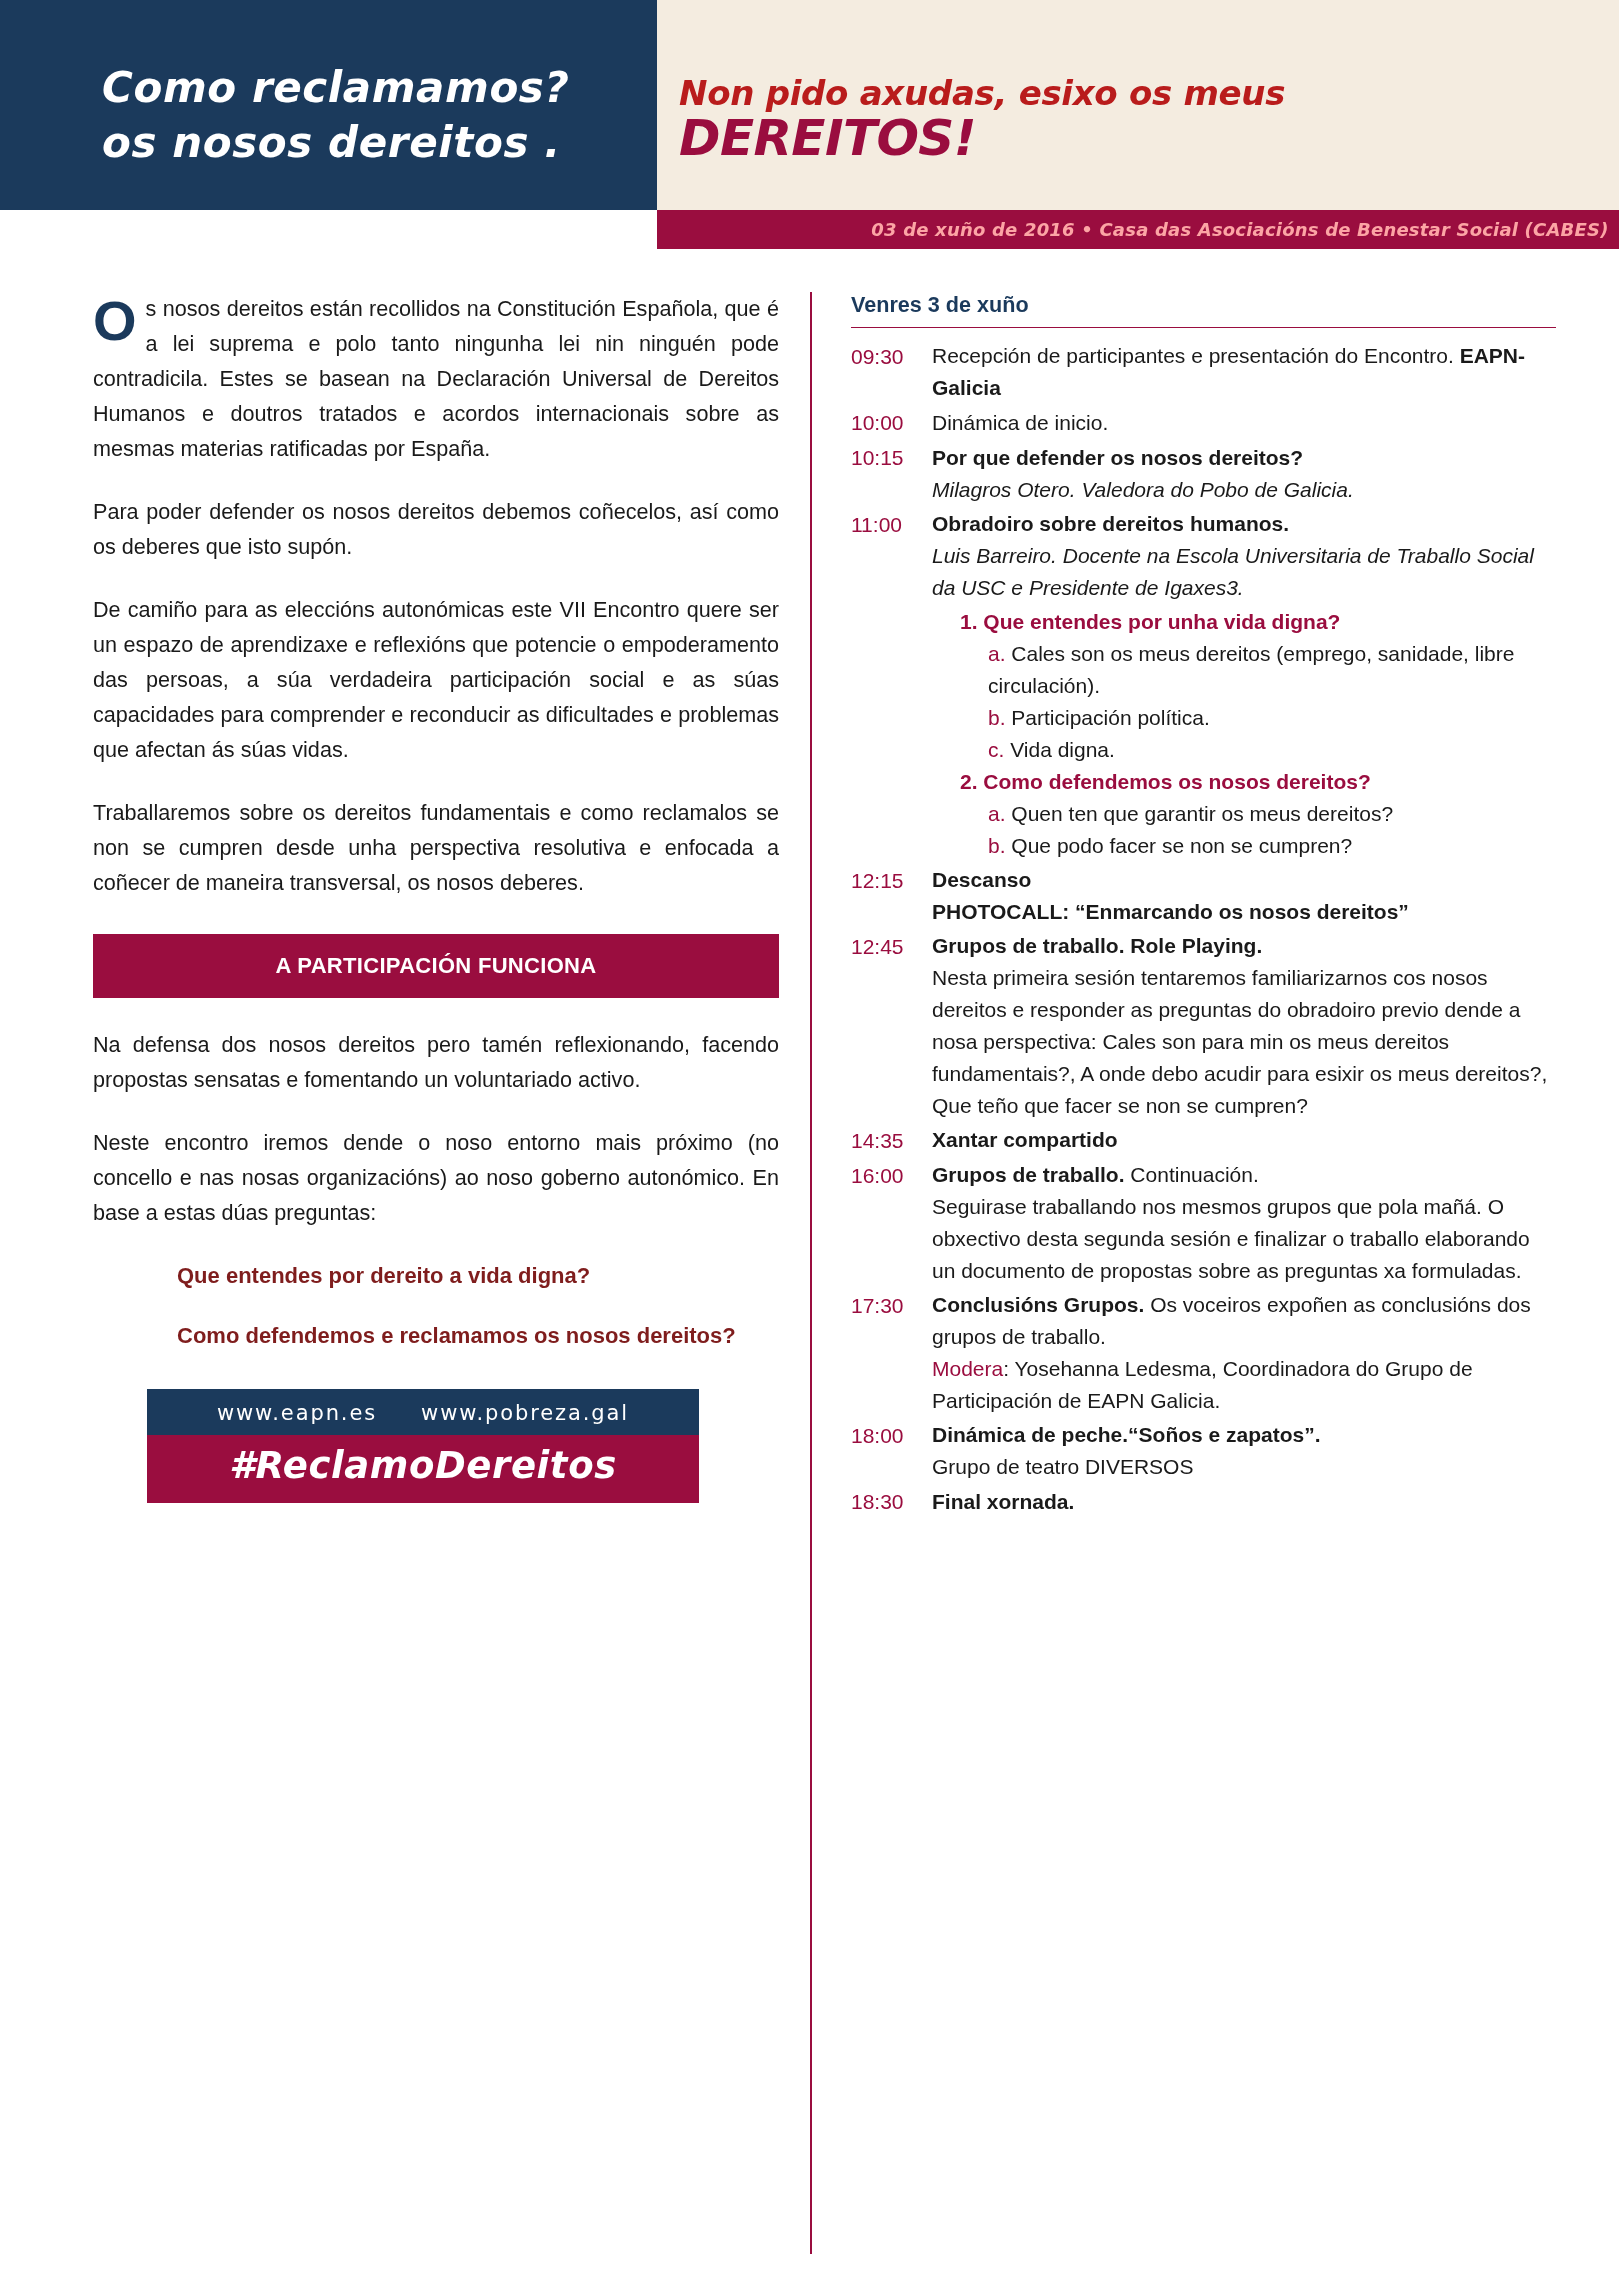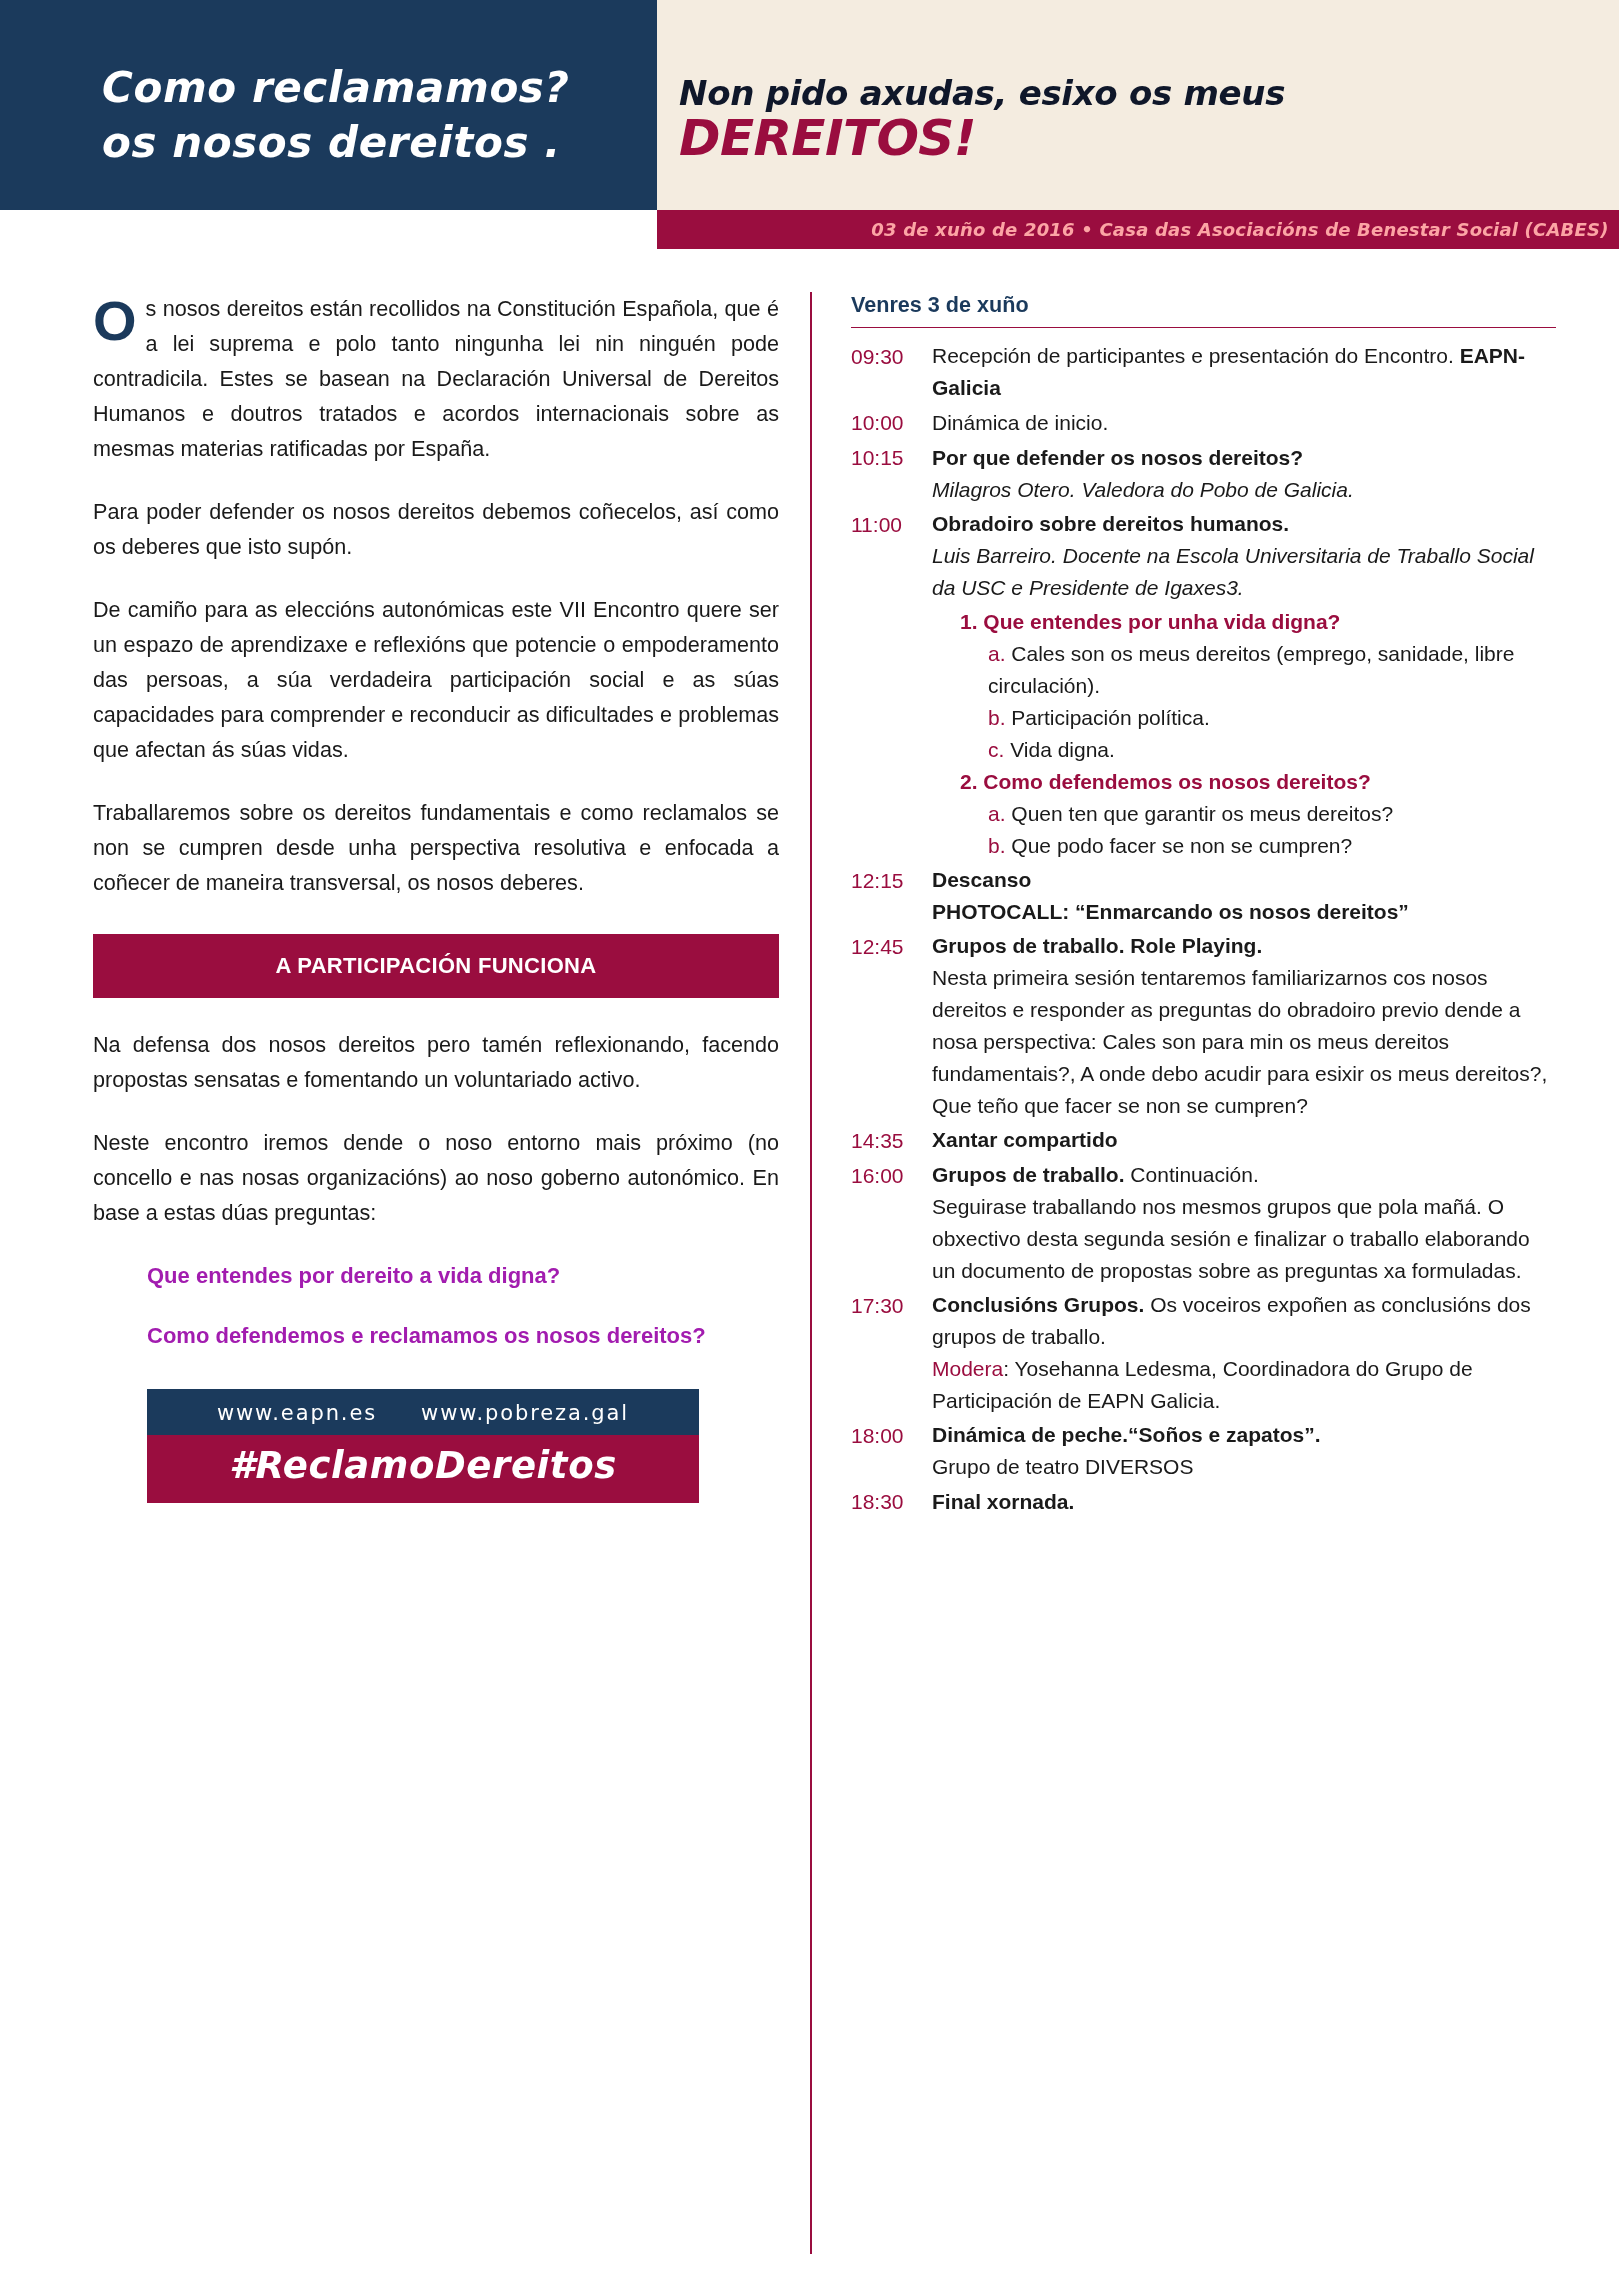--- a/index.html
+++ b/index.html
@@ -47,21 +47,21 @@
     left: 657px;
     top: 0;
     width: 963px;
     height: 210px;
     background: #f4ece0;
   }
   .hr-line1 {
     position: absolute;
     left: 22px;
     top: 73px;
-    color: #0f172a;
+    color: #b91c1c;
     font-family: "DejaVu Sans", sans-serif;
     font-size: 34px;
     font-weight: bold;
     font-style: italic;
     letter-spacing: -0.3px;
   }
   .hr-line2 {
     position: absolute;
     left: 22px;
     top: 113px;
@@ -146,25 +146,25 @@
     background: #9a0d3f;
     color: #ffffff;
     font-size: 22px;
     font-weight: bold;
     text-align: center;
     padding: 19px 6.3px;
     margin: 33px 0 30.5px 0;
     letter-spacing: 0.3px;
   }
   .question {
-    color: #a21caf;
+    color: #7f1d1d;
     font-size: 22px;
     font-weight: bold;
     line-height: 1.5;
-    margin: 0 0 27px 54px;
+    margin: 0 0 27px 84px;
   }
   .logo-box {
     margin: 37px 0 8px 54px;
     width: 552px;
   }
   .logo-top {
     background: #1b3a5c;
     color: #ffffff;
     padding: 11.4px 0 10.2px 0;
     text-align: center;

